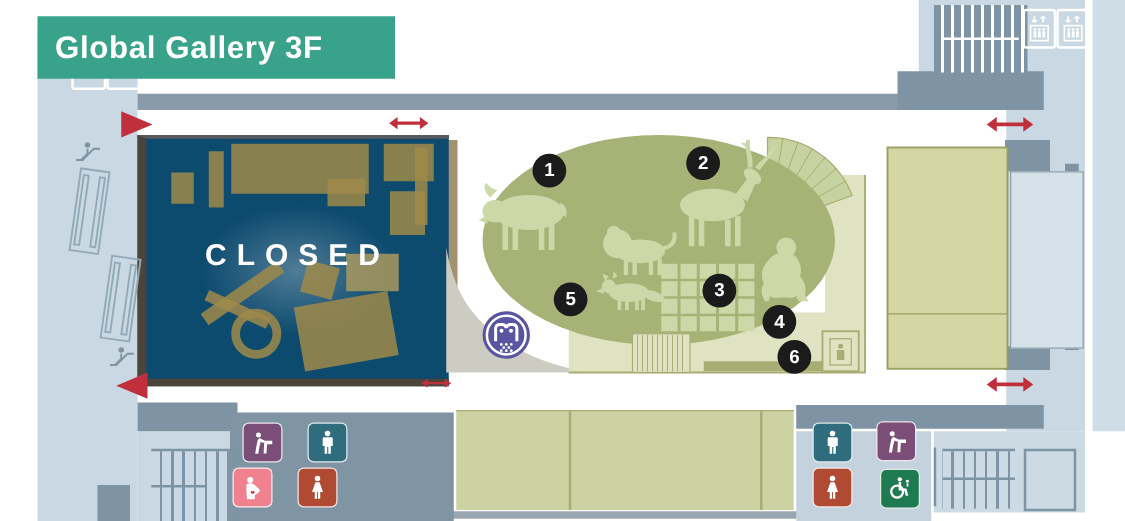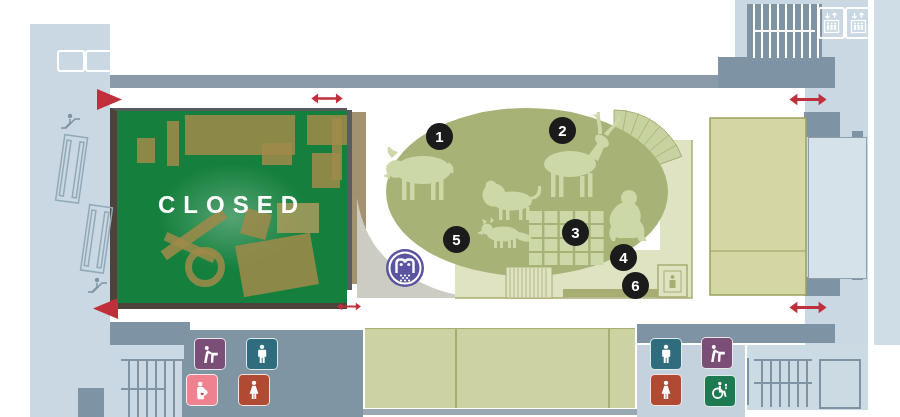--- a/index.html
+++ b/index.html
@@ -9,22 +9,22 @@
   .banner{display:flex;align-items:center;padding-left:14px;
           font-size:25px;font-weight:bold;letter-spacing:.5px;color:#fff;z-index:6;}
   .marker{width:27px;height:27px;border-radius:50%;background:#1b1b1b;color:#fff;
           display:flex;align-items:center;justify-content:center;
           font-size:15px;font-weight:bold;z-index:5;}
   .ficon{width:30px;height:30px;border-radius:5px;display:flex;align-items:center;
          justify-content:center;z-index:5;border:1px solid rgba(255,255,255,.85);}
   .lift{width:23px;height:28px;border:2px solid #fff;border-radius:3px;z-index:5;
         display:flex;align-items:center;justify-content:center;}
   .minilift{width:24px;height:18px;border:2px solid #fff;border-radius:3px;z-index:1;}
-  .closed{background:#15803d;border-left:7px solid #4c443a;border-bottom:6px solid #4c443a;
-          border-top:3px solid #595a5e;overflow:hidden;z-index:2;}
+  .closed{background:#0c4a6e;border-left:7px solid #4c443a;border-bottom:6px solid #4c443a;
+          border-top:3px solid #595a5e;overflow:hidden;z-index:2;padding-left:12px;}
   .closed::before{content:"";position:absolute;left:15%;top:25%;width:70%;height:60%;
           background:radial-gradient(ellipse at center,rgba(255,255,255,.28),transparent 65%);}
   .closed-label{position:absolute;left:0;right:0;top:50%;transform:translateY(-58%);
           text-align:center;color:#fff;font-size:24px;font-weight:bold;letter-spacing:8px;}
   .ex{position:absolute;background:rgba(160,138,74,.85);}
   .stairlines{background:repeating-linear-gradient(90deg,transparent 0 7px,#7e93a3 7px 9px);}
   .stairlines-w{background:repeating-linear-gradient(90deg,transparent 0 6px,#fff 6px 8px);}
   .arrow{z-index:5;line-height:0;}
   svg{display:block;}
 </style>
@@ -380,14 +380,17 @@
       </svg>
   </div>
   <div class="abs arrow" style="left:786px;top:299px">
     <svg width="44" height="17" viewBox="0 0 38 16">
         <path d="M7 8 H31" stroke="#c0303c" stroke-width="2.8"></path>
         <path d="M9 2.5 L1.5 8 9 13.5 z" fill="#c0303c"></path>
         <path d="M29 2.5 L36.5 8 29 13.5 z" fill="#c0303c"></path>
       </svg>
   </div>
 
+  <div class="abs banner" style="left:30px;top:13px;width:272px;height:50px;background:#38a38a">
+    <span>Global Gallery 3F</span>
+  </div>
 
 </div>
 
 </body></html>

